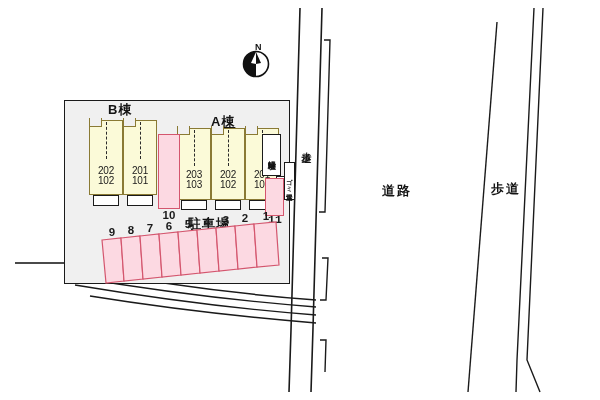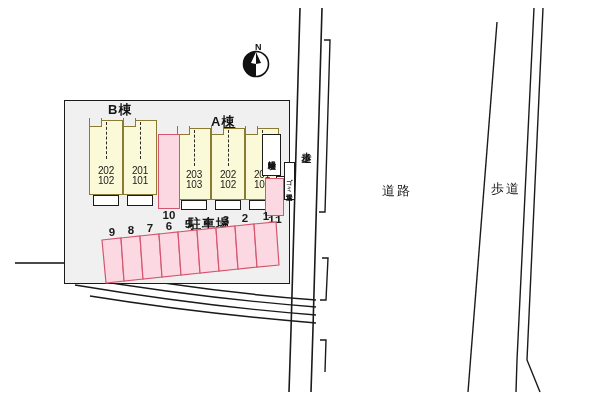--- a/index.html
+++ b/index.html
@@ -71,21 +71,21 @@
   }
 
   
   .lbl{
     position:absolute;
     color:#141414;
     white-space:nowrap;
   }
   .lbl-bldg{font-size:13px;font-weight:bold;letter-spacing:1px;}
   .lbl-park{font-size:13px;font-weight:bold;letter-spacing:1px;}
-  .lbl-road{font-size:13px;font-weight:normal;letter-spacing:2px;}
+  .lbl-road{font-size:13px;font-weight:bold;letter-spacing:2px;}
 
   .vbox{
     position:absolute;
     background:#ffffff;
     border:1.3px solid #1a1a1a;
     box-sizing:border-box;
     display:flex;
     align-items:center;
     justify-content:center;
   }

